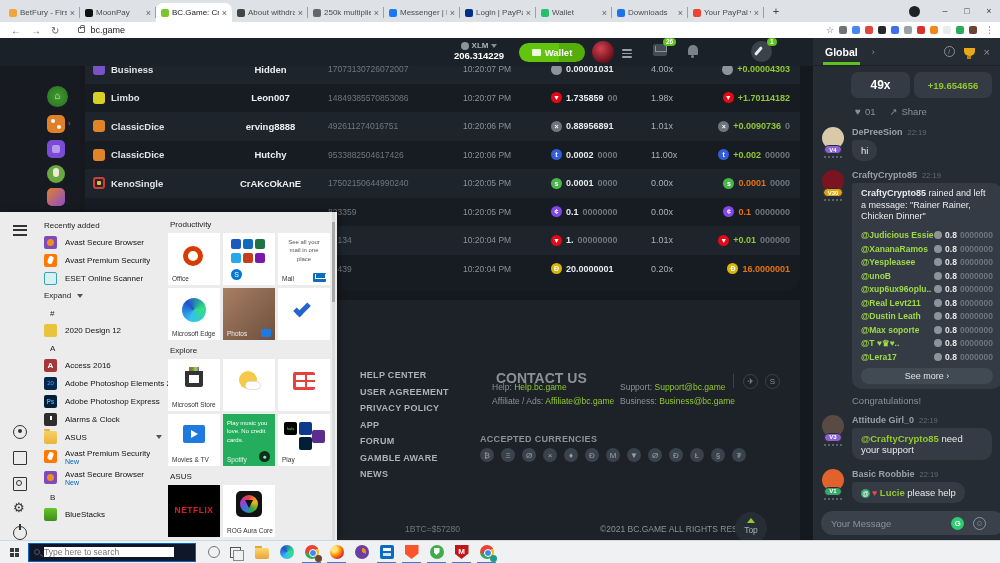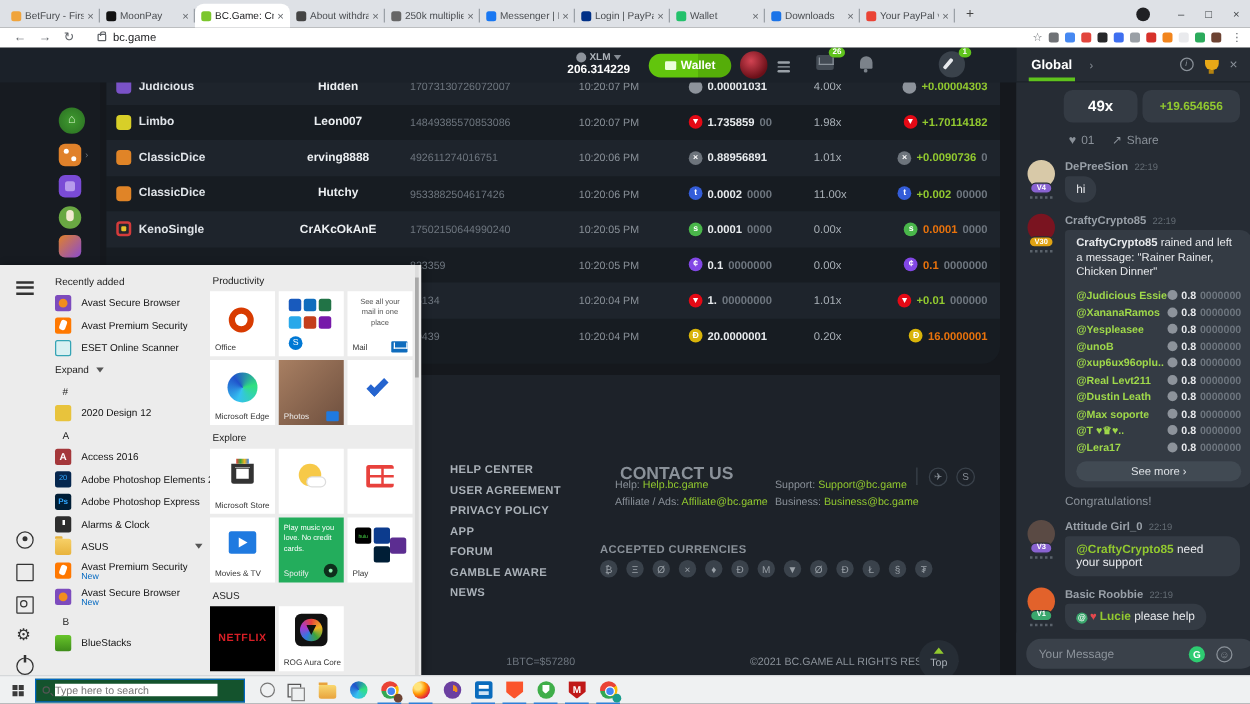--- a/index.html
+++ b/index.html
@@ -270,21 +270,21 @@
   .tic-rog::before{content:"";position:absolute;left:9px;top:9px;width:8px;height:8px;background:#111;z-index:1;
     clip-path:polygon(0 0,100% 0,50% 100%);}
   .tic-netflix { left:0; top:20px; width:52px; text-align:center; color:#d81f26; font-size:8.5px; font-weight:bold; letter-spacing:.5px;}
 
   
   #taskbar { position:absolute; left:0; top:540px; width:1000px; height:23px; background:#eff1f2;
     border-top:1px solid #d5d8da; display:flex; align-items:center; z-index:60;}
   #win-start { width:28px; height:23px; display:flex; align-items:center; justify-content:center; }
   #win-start div { width:9px; height:9px; display:grid; grid-template-columns:4px 4px; gap:1px;}
   #win-start span { background:#3a3a3a; width:4px; height:4px; }
-  #search-box { width:168px; height:19px; background:#14532d; border:1.5px solid #0067c0; display:flex;
+  #search-box { width:168px; height:19px; background:#0f172a; border:1.5px solid #0067c0; display:flex;
     align-items:center; padding:0 5px; gap:4px; }
   #search-box input { border:none; outline:none; font-size:8.5px; color:#333; width:130px;
     font-family:"Liberation Sans",sans-serif;}
   #search-mag { width:6px; height:6px; border:1.2px solid #555; border-radius:50%; position:relative; flex-shrink:0;}
   #search-mag::after{content:"";position:absolute;left:5px;top:5px;width:3px;height:1.2px;background:#555;transform:rotate(45deg);}
   #cortana { width:12px; height:12px; border:1.5px solid #777; border-radius:50%; margin:0 10px 0 12px;}
   #taskview { width:11px; height:11px; border:1.5px solid #555; margin-right:8px; position:relative;}
   #taskview::after{content:"";position:absolute;left:2px;top:2px;width:9px;height:9px;background:#eff1f2;border:1.5px solid #888;}
   #tb-icons { display:flex; height:23px; }
   .tb-icon { width:25px; height:23px; position:relative; display:flex; align-items:center; justify-content:center;}
@@ -413,21 +413,21 @@
     <div id="rail-dice-caret">›</div>
     <div class="rail-ic" id="rail-slots"></div>
     <div class="rail-ic" id="rail-vip"></div>
     <div class="rail-ic" id="rail-fish"></div>
   </div>
 
   <div id="bet-table">
       <div class="bet-row">
         <div class="cell-game">
           <span class="gicon" style="background: rgb(122, 82, 199);"></span>
-          <span>Judicious</span>
+          <span>Business</span>
         </div>
         <div class="cell-player">Hidden</div>
         <div class="cell-id">17073130726072007</div>
         <div class="cell-time">10:20:07 PM</div>
         <div class="cell-amt">
           <span class="coin" style="background: rgb(141, 147, 155);"></span>
           <span>0.00001031</span>
         </div>
         <div class="cell-pay">4.00x</div>
         <div class="cell-profit win">

